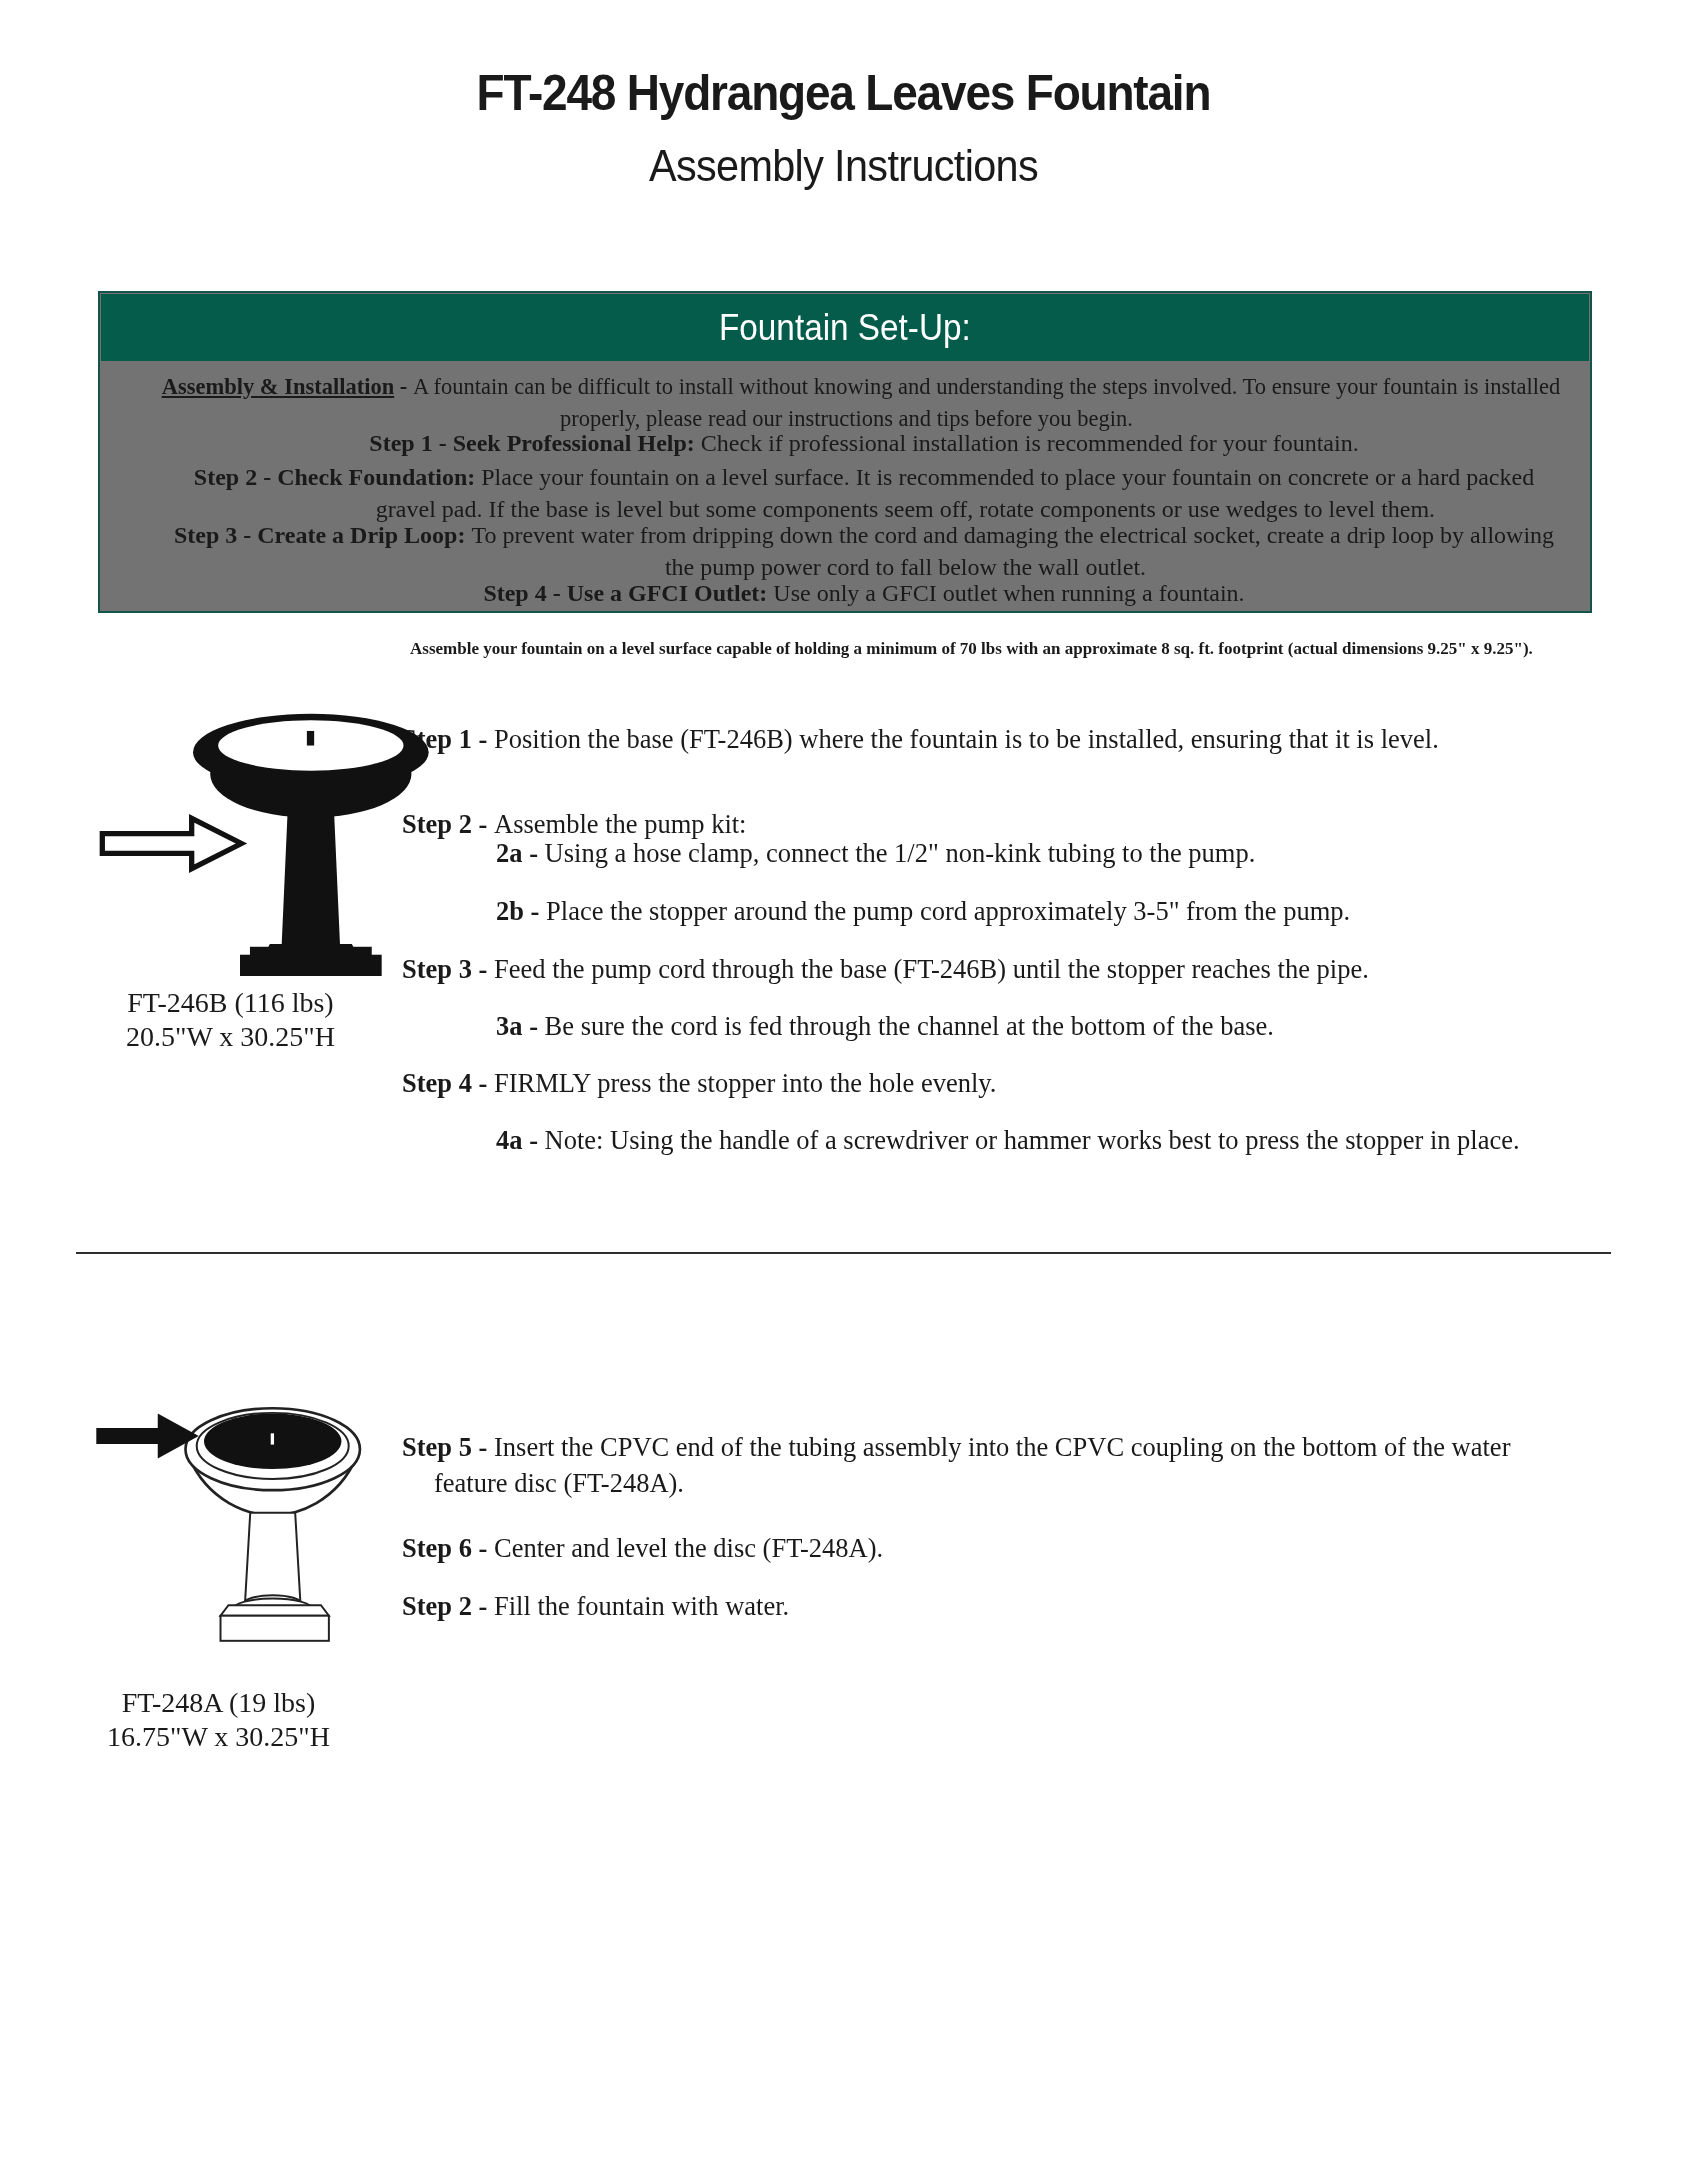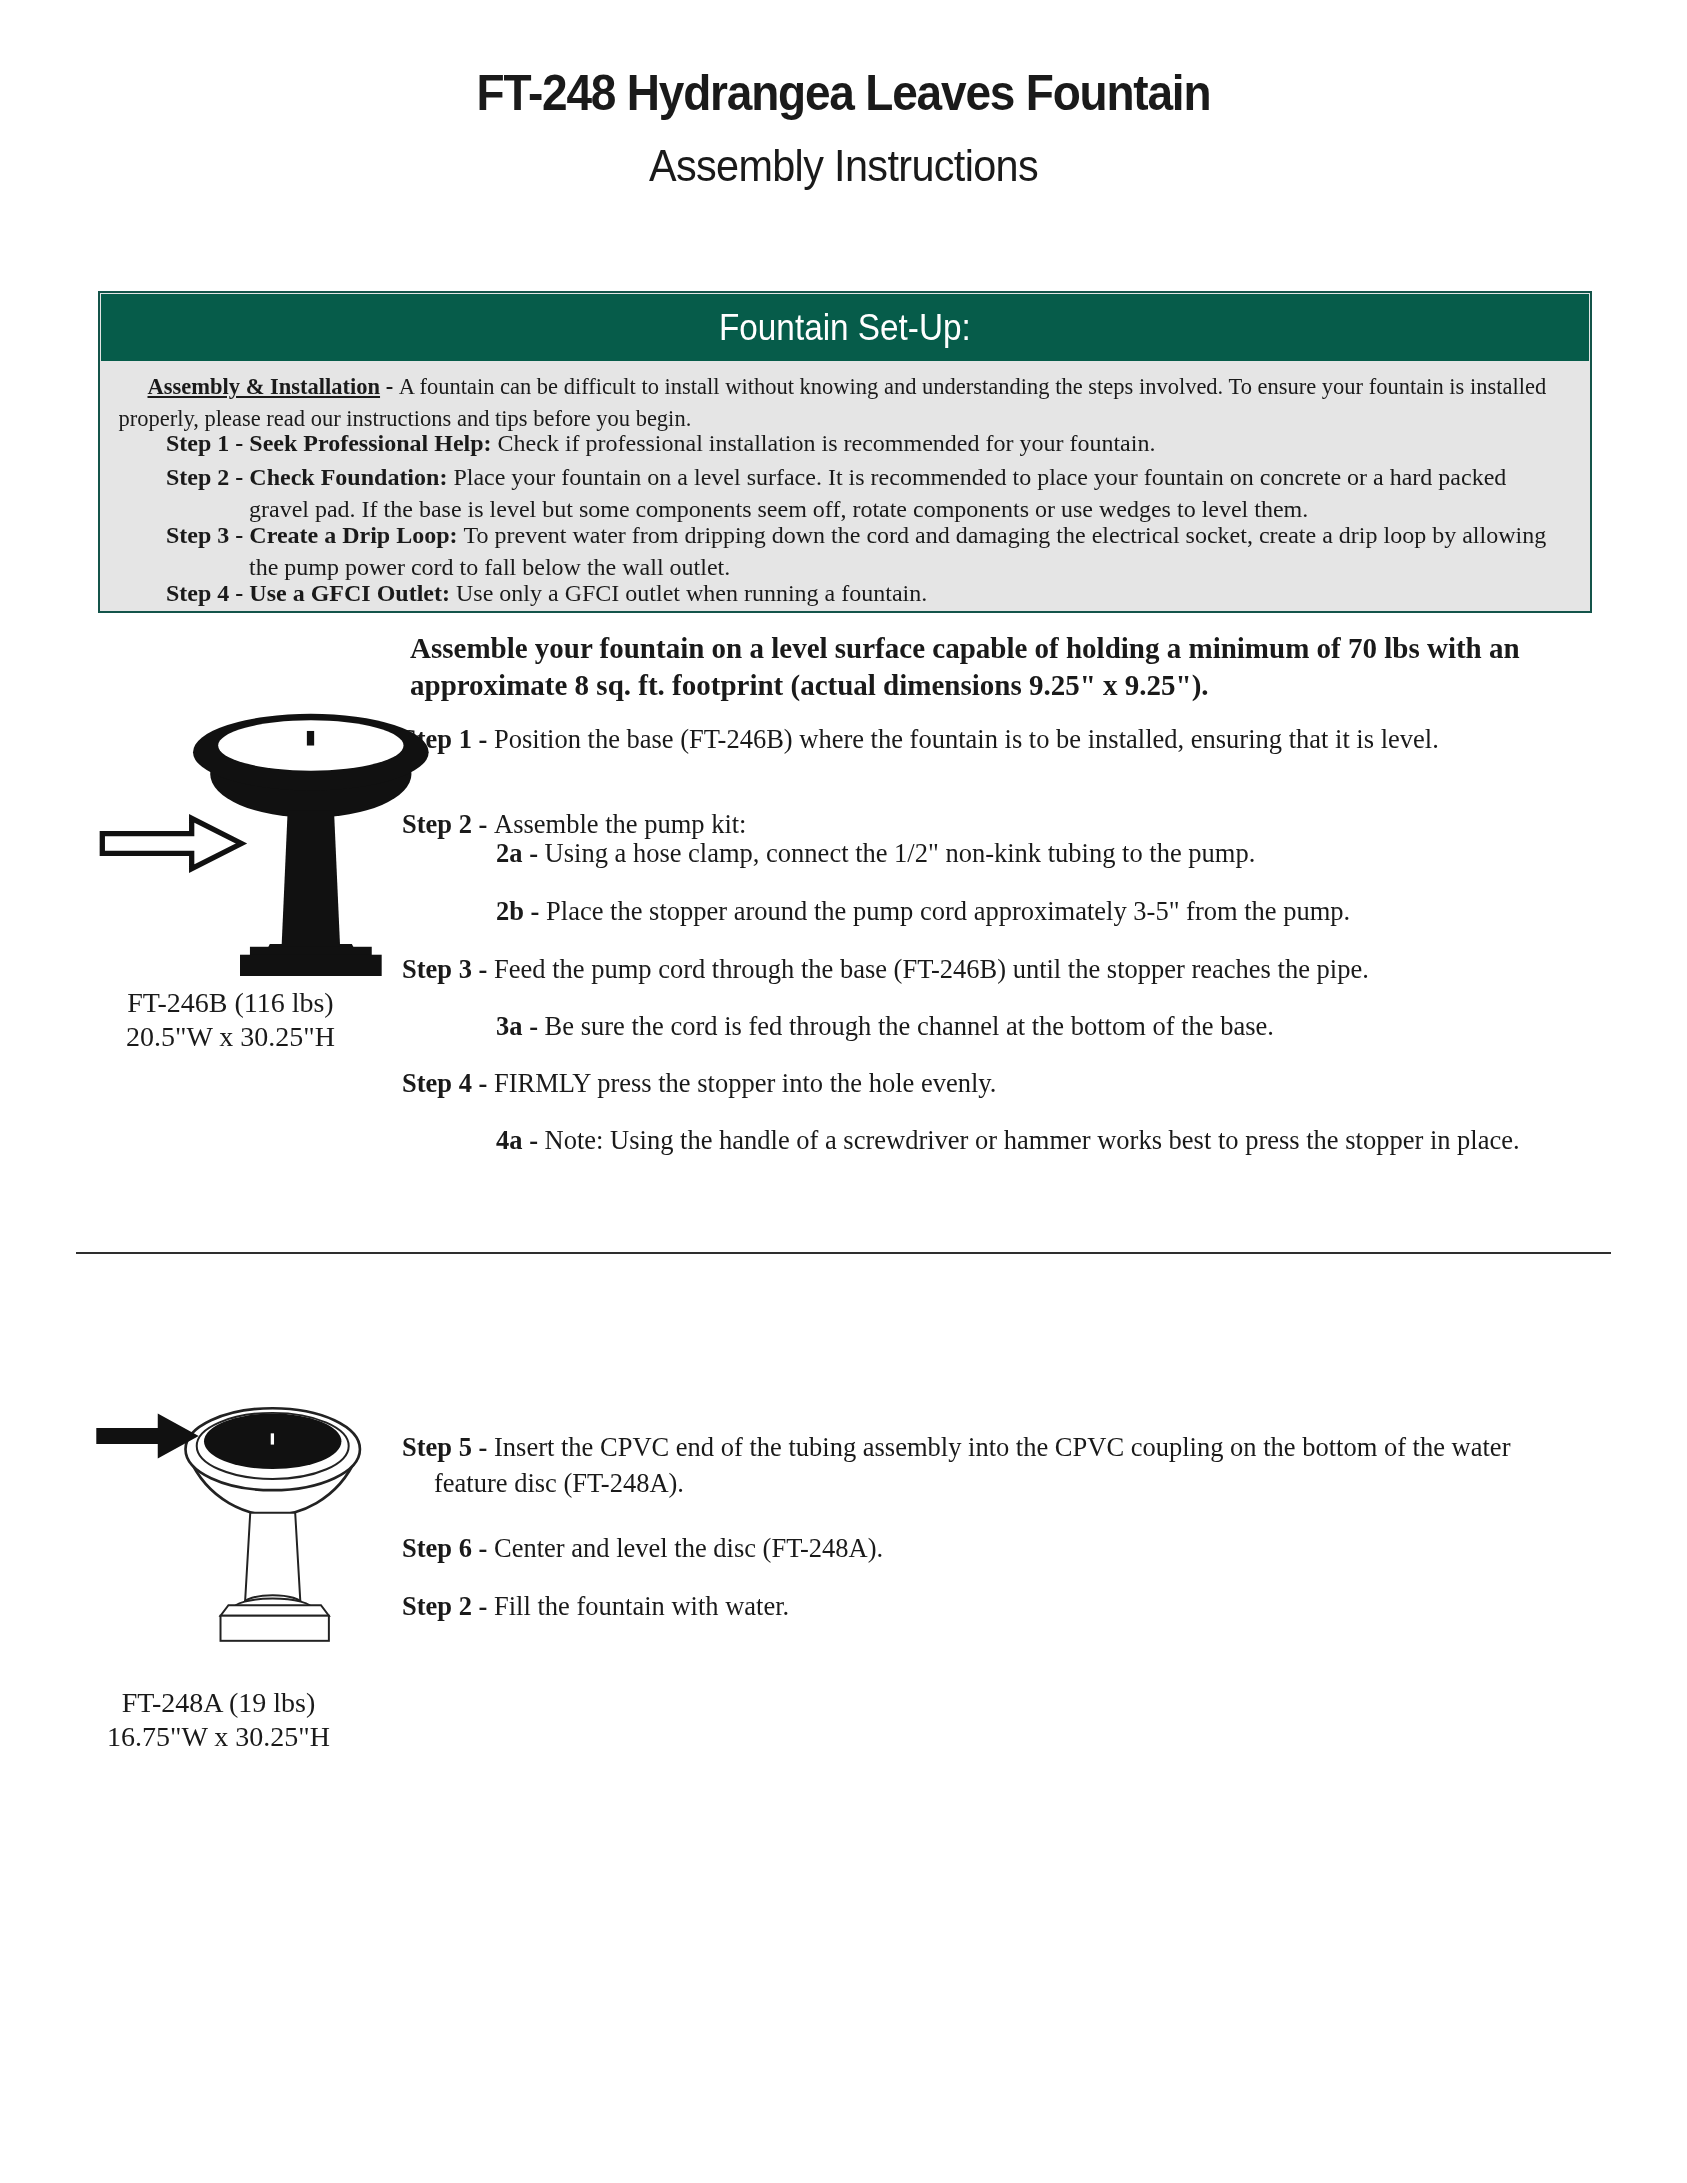--- a/index.html
+++ b/index.html
@@ -22,21 +22,21 @@
   .title2 {
     top:140px; left:0; width:1687px; text-align:center;
     font-family:"Liberation Sans","DejaVu Sans",sans-serif;
     font-weight:normal; font-size:45px; letter-spacing:-0.7px;
     transform:scaleX(0.92); transform-origin:center;
   }
 
   
   .setup-box {
     left:98px; top:291px; width:1494px; height:322px;
-    border:2px solid #14544a; background:#e5e5e5;
+    border:2px solid #14544a; background:#737373;text-align:center;
   }
   .setup-header {
     position:absolute; left:1.3px; top:1.3px; right:1.3px; height:67px;
     background:var(--green); color:#ffffff;
     display:flex; align-items:center; justify-content:center;
     font-family:"Liberation Sans","DejaVu Sans",sans-serif;
     font-size:37px; letter-spacing:0px;
   }
   .setup-header span { transform:scaleX(0.9); transform-origin:center; }
   .setup-intro {
@@ -47,21 +47,21 @@
   .bstep {
     position:absolute; left:66px; width:1396px;
     font-size:24px; line-height:32px;
     padding-left:83px; text-indent:-83px;
   }
   .bs1 { top:134px; } .bs2 { top:168px; } .bs3 { top:226px; } .bs4 { top:284px; }
 
   
   .surface-note {
     left:410px; top:630px; width:1125px;
-    font-weight:bold; font-size:29px; line-height:37px;
+    font-weight:bold; font-size:17px; line-height:37px;
   }
   .mstep {
     left:402px; width:1224px; font-size:26.5px; line-height:36px;
     padding-left:32px; text-indent:-32px;
   }
   .sstep {
     left:496px; width:1098px; font-size:26.5px; line-height:36px;
     padding-left:51px; text-indent:-51px;
   }
   .ms1 { top:721px; } .ms2 { top:806px; }

